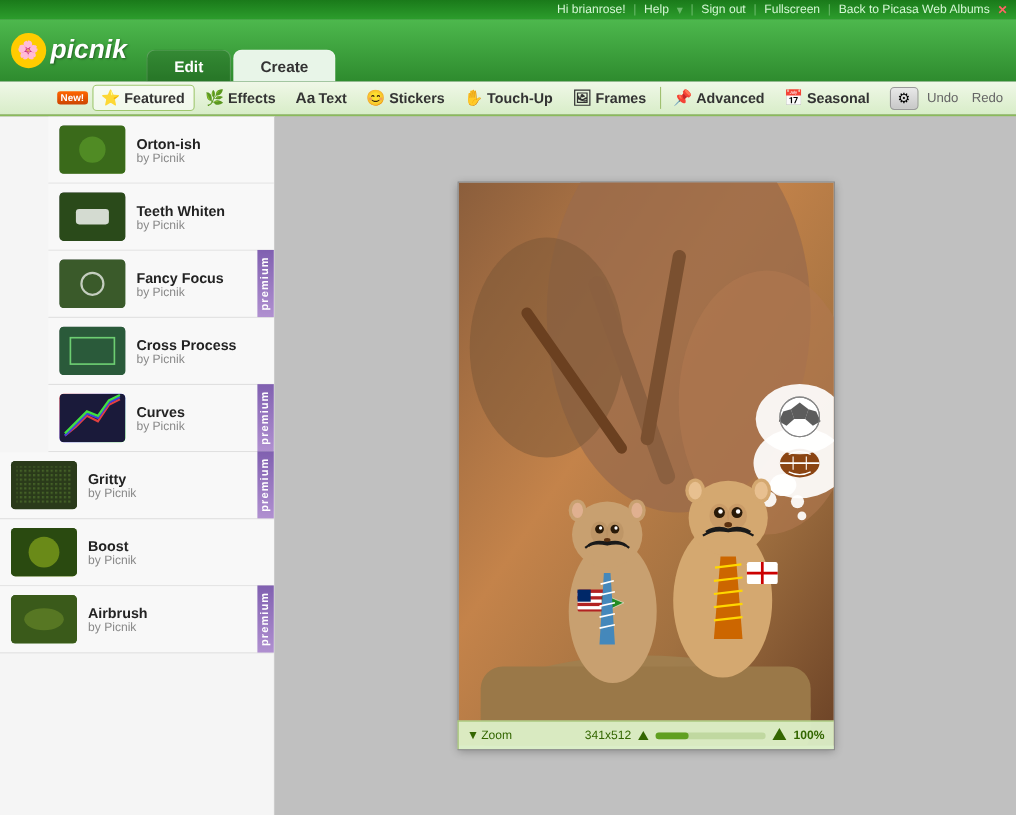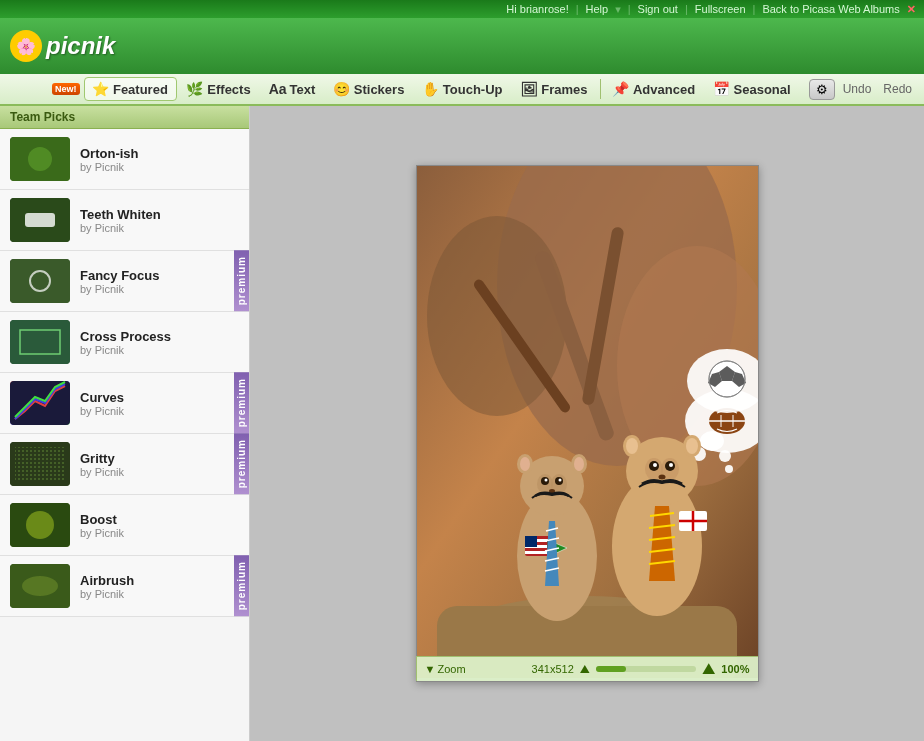--- a/index.html
+++ b/index.html
@@ -316,20 +316,21 @@
     .thumb-teeth { background: linear-gradient(135deg, #1a2a1a, #3a5a2a); }
     .thumb-fancy { background: linear-gradient(135deg, #2a3a2a, #4a7a3a); }
     .thumb-cross { background: linear-gradient(135deg, #1a3a2a, #3a6a4a); }
     .thumb-curves { background: linear-gradient(135deg, #e04040, #4040e0, #40e040); }
     .thumb-gritty { background: linear-gradient(135deg, #1a2a1a, #4a6a2a); }
     .thumb-boost { background: linear-gradient(135deg, #2a4a1a, #7a9a2a); }
     .thumb-airbrush { background: linear-gradient(135deg, #2a4a1a, #5a8a3a); }
 
     .sidebar-scroll-area {
       position: relative;
+      padding-left: 44px;
     }
   </style>
 </head>
 <body>
 
 <div class="top-bar">
   <span>Hi brianrose!</span>
   <span class="separator">|</span>
   <a>Help</a>
   <span class="separator">▾</span>
@@ -340,20 +341,24 @@
   <span class="separator">|</span>
   <a>Back to Picasa Web Albums</a>
   <a style="color:#ff6666;font-weight:bold;">✕</a>
 </div>
 
 <div class="header">
   <div class="logo">
     <div class="logo-icon">🌸</div>
     <span class="logo-text">picnik</span>
   </div>
+  <div class="header-tabs">
+    <div class="header-tab">Edit</div>
+    <div class="header-tab active">Create</div>
+  </div>
 </div>
 
 <div class="sub-nav">
   <span class="new-badge">New!</span>
   <div class="sub-nav-item active">
     <span class="sub-nav-icon">⭐</span>
     <span>Featured</span>
   </div>
   <div class="sub-nav-item">
     <span class="sub-nav-icon">🌿</span>
@@ -387,21 +392,20 @@
   <div class="sub-nav-right">
     <button class="settings-btn">⚙</button>
     <button class="undo-redo-btn">Undo</button>
     <button class="undo-redo-btn">Redo</button>
   </div>
 </div>
 
 <div class="main-content">
 
   <div class="sidebar">
-    <div class="sidebar-section-header">Team Picks</div>
 
     <div class="sidebar-scroll-area">
       <div class="sidebar-item">
         <div class="sidebar-thumb thumb-orton">
           <svg width="60" height="44" viewBox="0 0 60 44">
               <rect width="60" height="44" fill="#3a6a1a"></rect>
               <circle cx="30" cy="22" r="12" fill="#5a9a2a" opacity="0.7"></circle>
             </svg>
         </div>
         <div class="sidebar-info">

